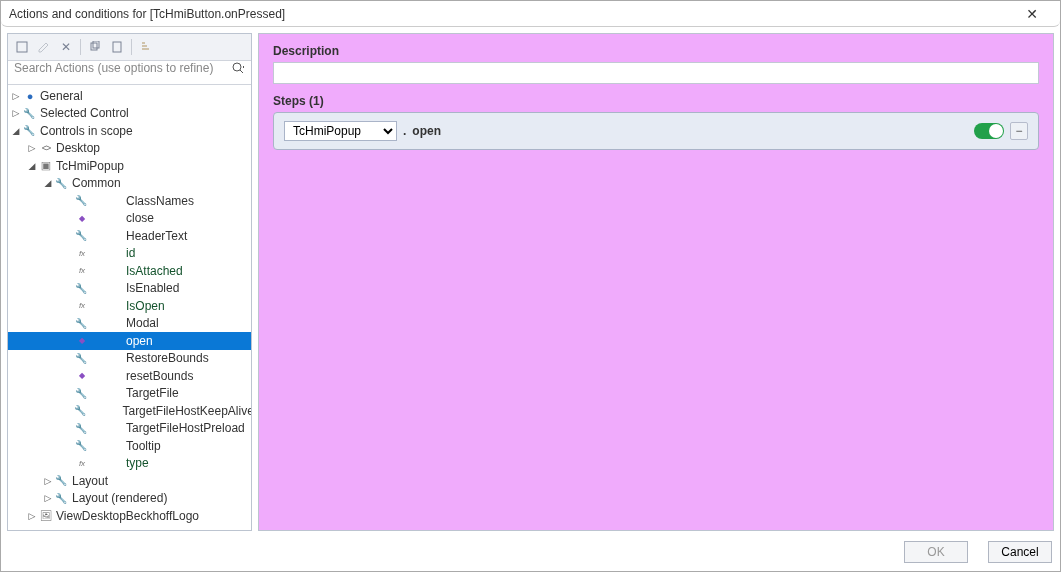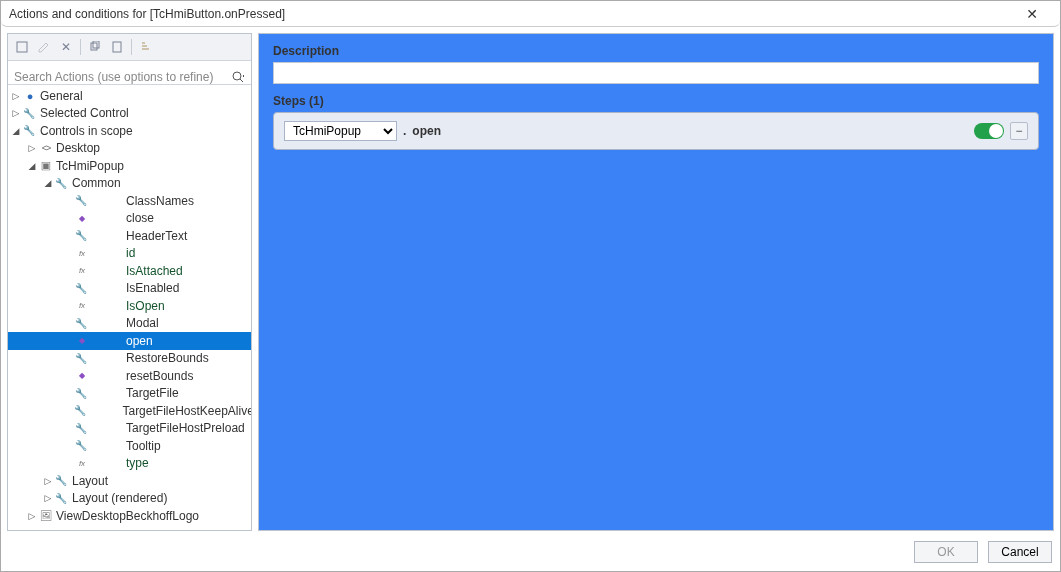--- a/index.html
+++ b/index.html
@@ -53,21 +53,21 @@
   width: 20px; height: 20px;
   display: flex; align-items: center; justify-content: center;
   color: #7a8294;
   cursor: pointer;
   border-radius: 2px;
 }
 .toolbar .sep { width: 1px; height: 16px; background: #c8ccd4; margin: 0 2px; }
 
 .searchrow {
   display: flex;
-  align-items: flex-end;
+  align-items: flex-start;
   border-bottom: 1px solid #d0d4dc;
   height: 24px;
 }
 .searchrow input {
   flex: 1; border: none; outline: none;
   padding: 0 6px; font-size: 12px; color: #555;
 }
 .searchrow input::placeholder { color: #888; }
 .searchrow .sicon {
   width: 26px; display: flex; justify-content: center; color: #666;
@@ -117,21 +117,21 @@
 .ic-code::before { content: "<>"; font-size: 9px; letter-spacing:-1px; }
 .ic-box::before { content: "\25A3"; color:#777; }
 .ic-method::before { content: "\25C6"; font-size:8px; color:#8a4fc2; }
 .ic-prop::before { content: "fx"; font-size:8px; font-style:italic; color:#777; }
 .ic-img::before { content: "\1F5BC"; font-size:10px; }
 
 
 .right {
   flex: 1;
   border: 1px solid #bcc4d0;
-  background: #3b82f6;
+  background: #f0abfc;
   padding: 10px 14px;
   display: flex;
   flex-direction: column;
 }
 .section-head {
   font-weight: 600;
   margin-bottom: 4px;
 }
 .desc-input {
   width: 100%;
@@ -178,21 +178,21 @@
   font-size: 12px; color: #555; border-radius: 2px;
   cursor: pointer;
 }
 
 
 .footer {
   height: 34px;
   display: flex;
   justify-content: flex-end;
   align-items: center;
-  gap: 10px;
+  gap: 20px;
   padding: 0 8px 4px 0;
 }
 .btn {
   min-width: 64px; height: 22px;
   border: 1px solid #b0b6c2;
   background: #f4f5f7;
   font-size: 12px;
   cursor: pointer;
 }
 .btn:disabled {

